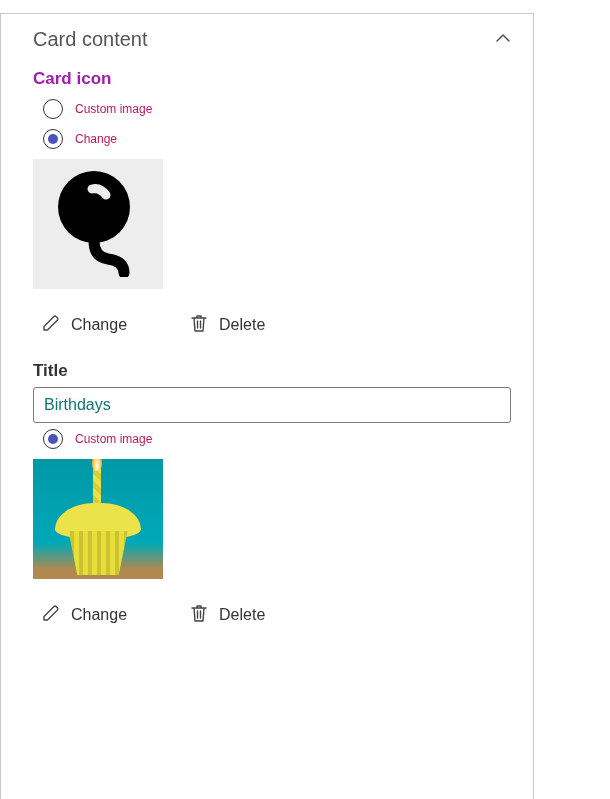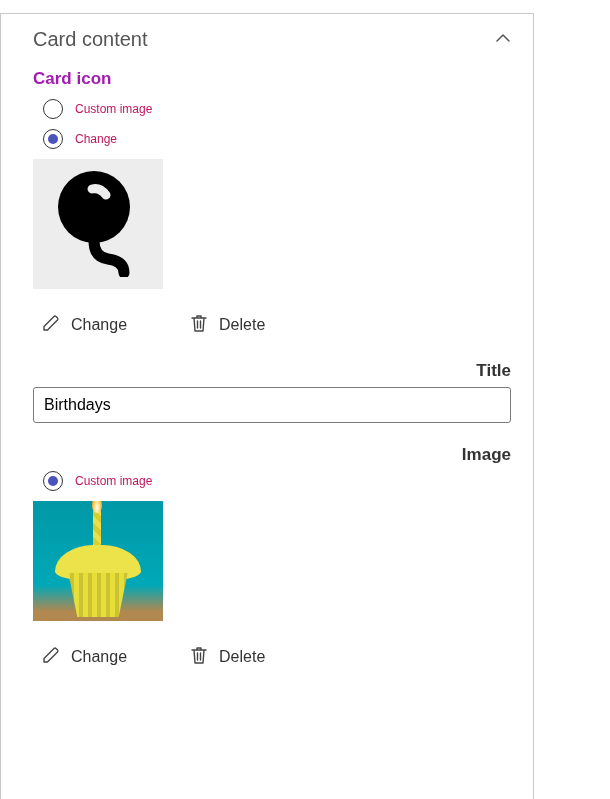--- a/index.html
+++ b/index.html
@@ -87,30 +87,29 @@
       font-family: inherit;
       padding: 2px 0;
     }
     .action-btn svg { stroke: #444; }
     .field-label {
       font-size: 17px;
       font-weight: 600;
       color: #333;
       margin-top: 22px;
       margin-bottom: 6px;
-      text-align: right;
     }
     .text-input {
       width: 100%;
       padding: 8px 10px;
       font-size: 16px;
       font-family: inherit;
       border: 1px solid #7a7a7a;
       border-radius: 3px;
-      color: #000000;
+      color: #0f766e;
     }
     .image-preview {
       width: 130px; height: 120px;
       margin-top: 6px;
       position: relative;
       background: linear-gradient(to bottom, #0098a6 0%, #00a8b8 70%, #b08850 92%, #b08850 100%);
       overflow: hidden;
     }
     
     .cup {
@@ -202,21 +201,20 @@
     </button>
   </div>
 
   
   <div class="field-label">Title</div>
   <input class="text-input" type="text" value="Birthdays" style="">
 
   
 
   
-  <div class="field-label">Image</div>
 
   <div class="radio-row" style="margin-top:6px">
     <span class="radio selected"></span>
     <span class="radio-label">Custom image</span>
   </div>
 
   <div class="image-preview">
     <div class="candle"></div>
     <div class="flame"></div>
     <div class="frost"></div>

